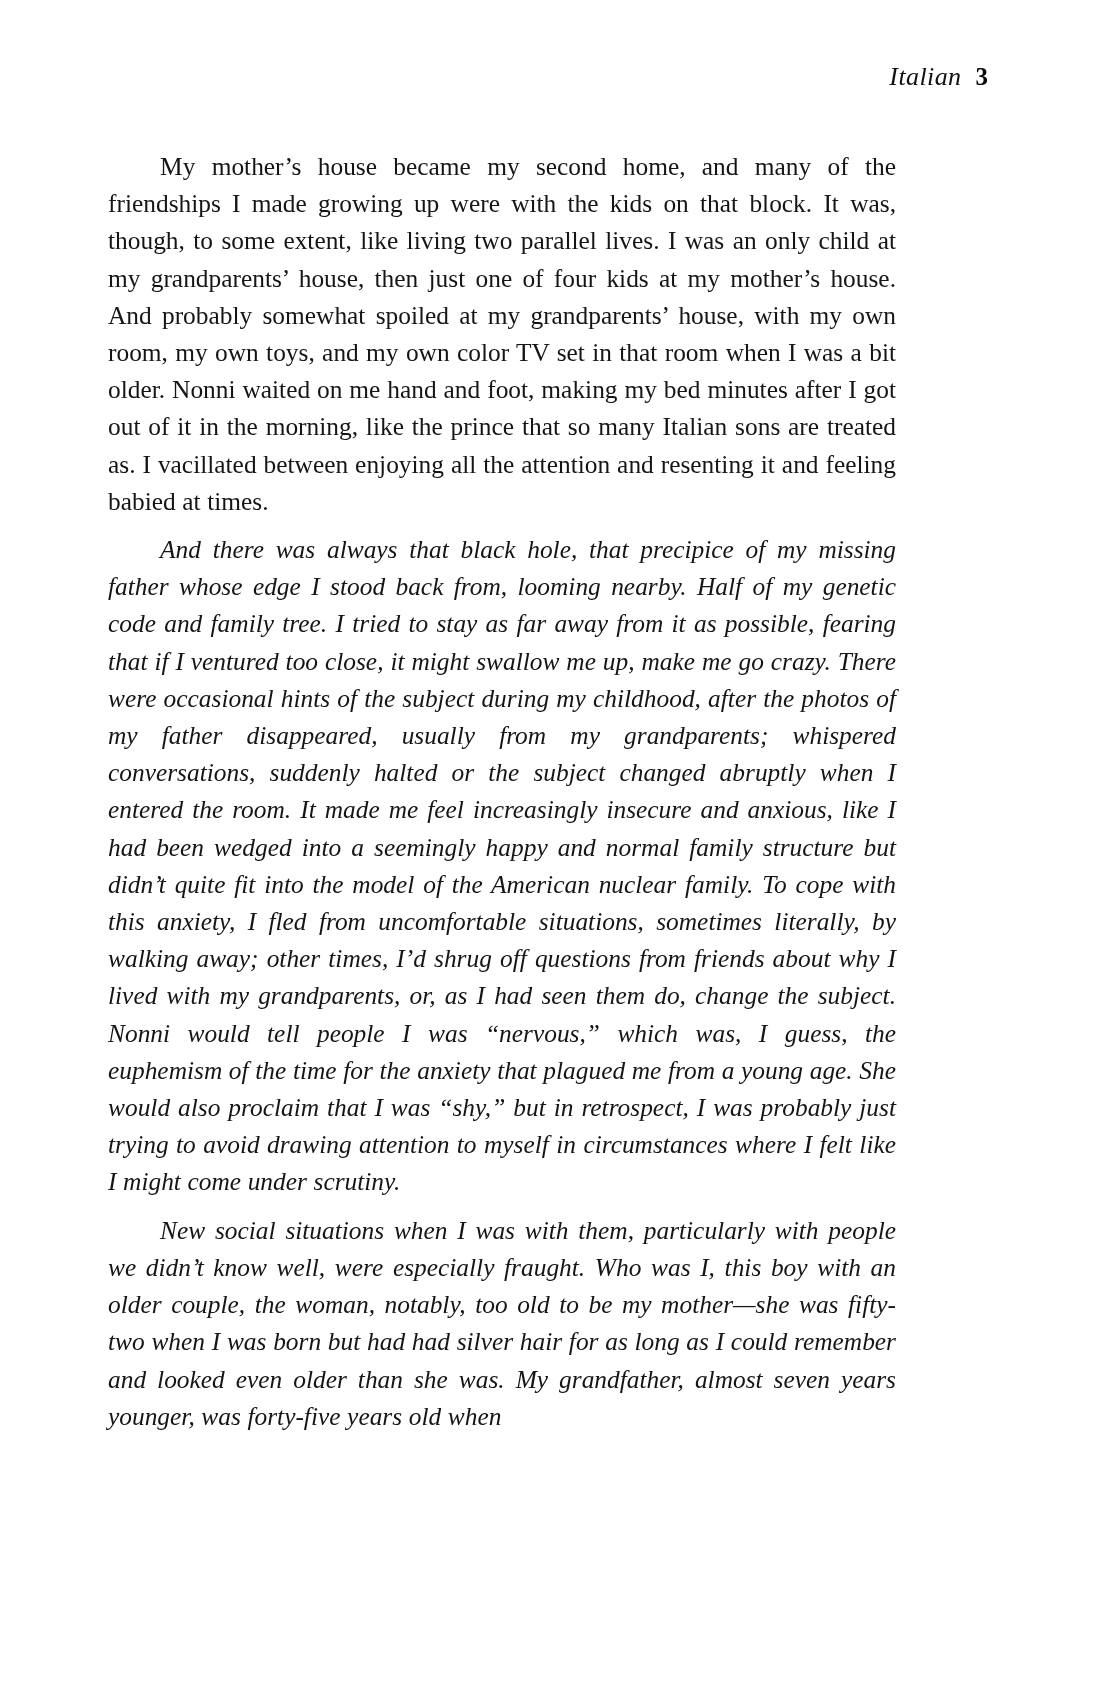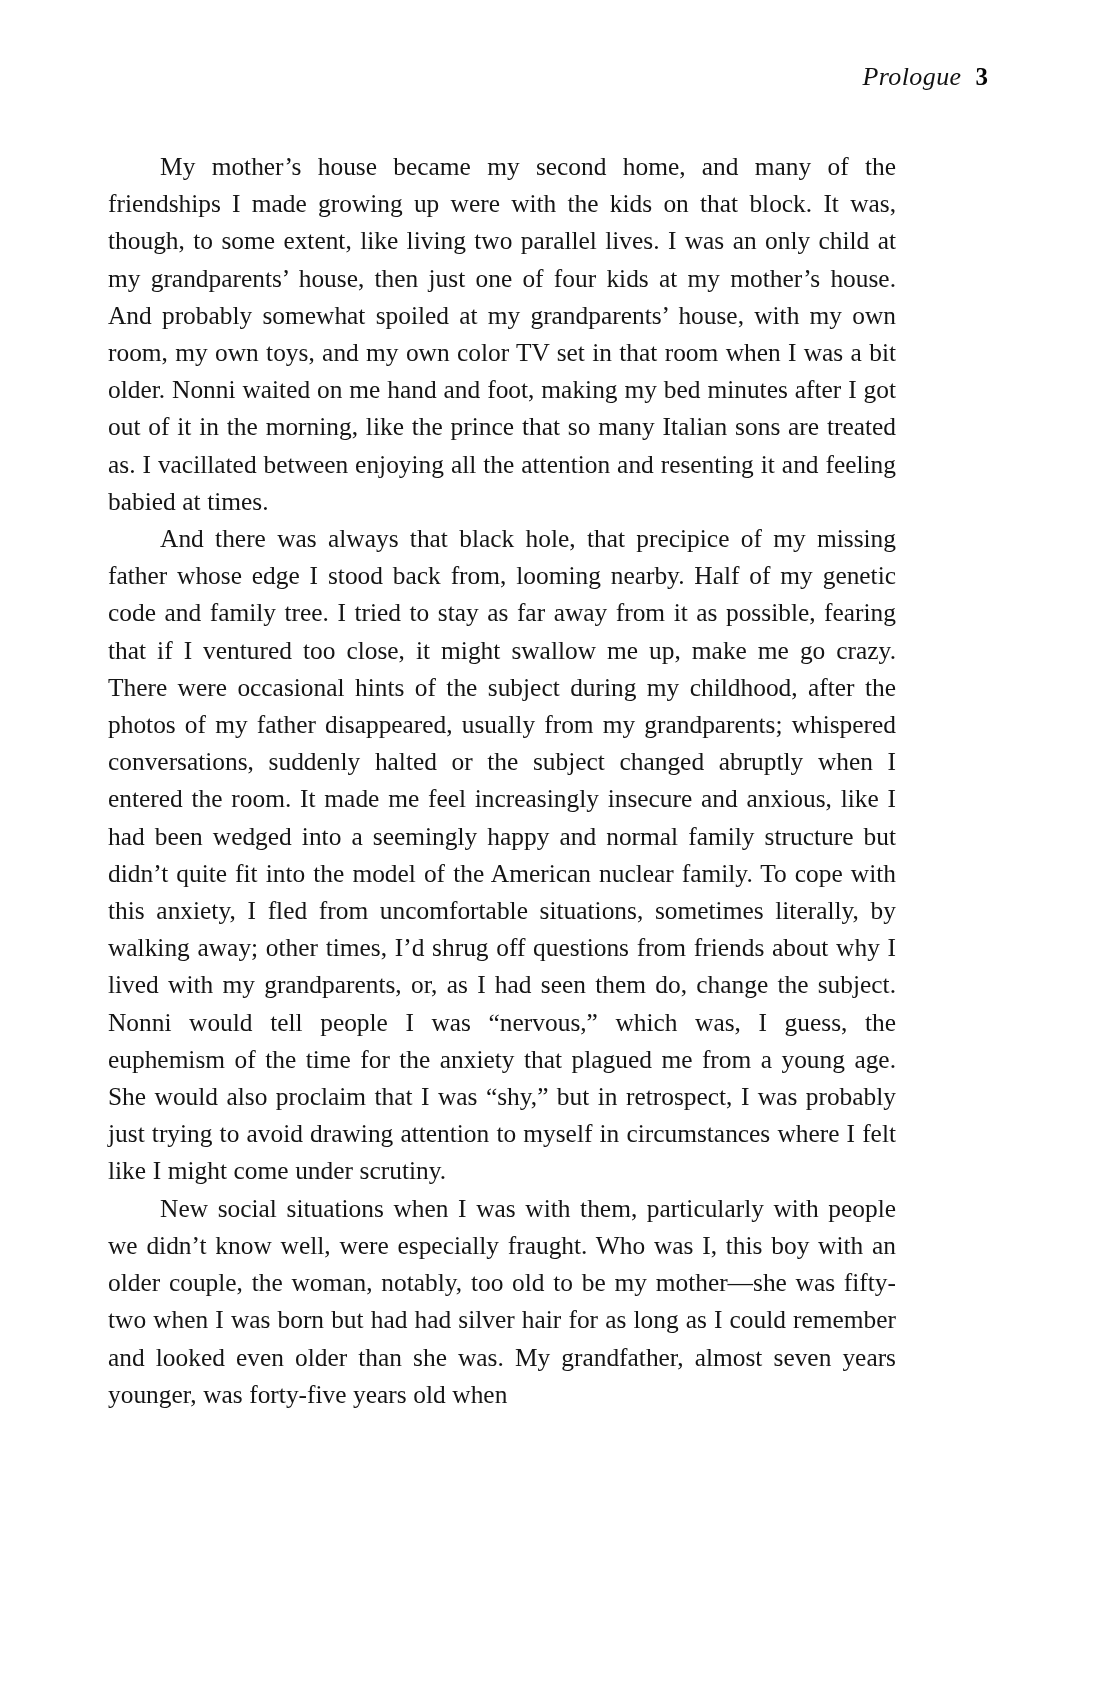--- a/index.html
+++ b/index.html
@@ -60,30 +60,31 @@
     font-size: 25.4px;
     line-height: 37.2px;
     text-indent: 2.05em;
     hyphens: manual;
     -webkit-hyphens: manual;
     word-spacing: 0.01em;
     color: #151515;
   }
 
   .para + .para {
-    margin-top: 0;
+    margin-top: 11px;
+    font-style: italic;
   }
 </style>
 </head>
 <body>
 
 <div class="page">
 
   <div class="running-head">
-    <span class="running-head-title">Prologue</span>
+    <span class="running-head-title">Italian</span>
     <span class="running-head-folio">3</span>
   </div>
 
   <div class="textblock">
     <p class="para">My mother’s house became my second home, and many of the friendships I made growing up were with the kids on that block. It was, though, to some extent, like living two parallel lives. I was an only child at my grandparents’ house, then just one of four kids at my mother’s house. And probably somewhat spoiled at my grandparents’ house, with my own room, my own toys, and my own color TV set in that room when I was a bit older. Nonni waited on me hand and foot, making my bed minutes after I got out of it in the morning, like the prince that so many Italian sons are treated as. I vacillated between enjoying all the attention and resenting it and feeling babied at times.</p>
     <p class="para">And there was always that black hole, that precipice of my missing father whose edge I stood back from, looming nearby. Half of my genetic code and family tree. I tried to stay as far away from it as possible, fearing that if I ventured too close, it might swallow me up, make me go crazy. There were occasional hints of the subject during my childhood, after the photos of my father disappeared, usually from my grandparents; whispered conversations, suddenly halted or the subject changed abruptly when I entered the room. It made me feel increasingly insecure and anxious, like I had been wedged into a seemingly happy and normal family structure but didn’t quite fit into the model of the American nuclear family. To cope with this anxiety, I fled from uncomfortable situations, sometimes literally, by walking away; other times, I’d shrug off questions from friends about why I lived with my grandparents, or, as I had seen them do, change the subject. Nonni would tell people I was “nervous,” which was, I guess, the euphemism of the time for the anxiety that plagued me from a young age. She would also proclaim that I was “shy,” but in retrospect, I was probably just trying to avoid drawing attention to myself in circumstances where I felt like I might come under scrutiny.</p>
     <p class="para">New social situations when I was with them, particularly with people we didn’t know well, were especially fraught. Who was I, this boy with an older couple, the woman, notably, too old to be my mother—she was fifty-two when I was born but had had silver hair for as long as I could remember and looked even older than she was. My grandfather, almost seven years younger, was forty-five years old when</p>
   </div>
 
 </div>

